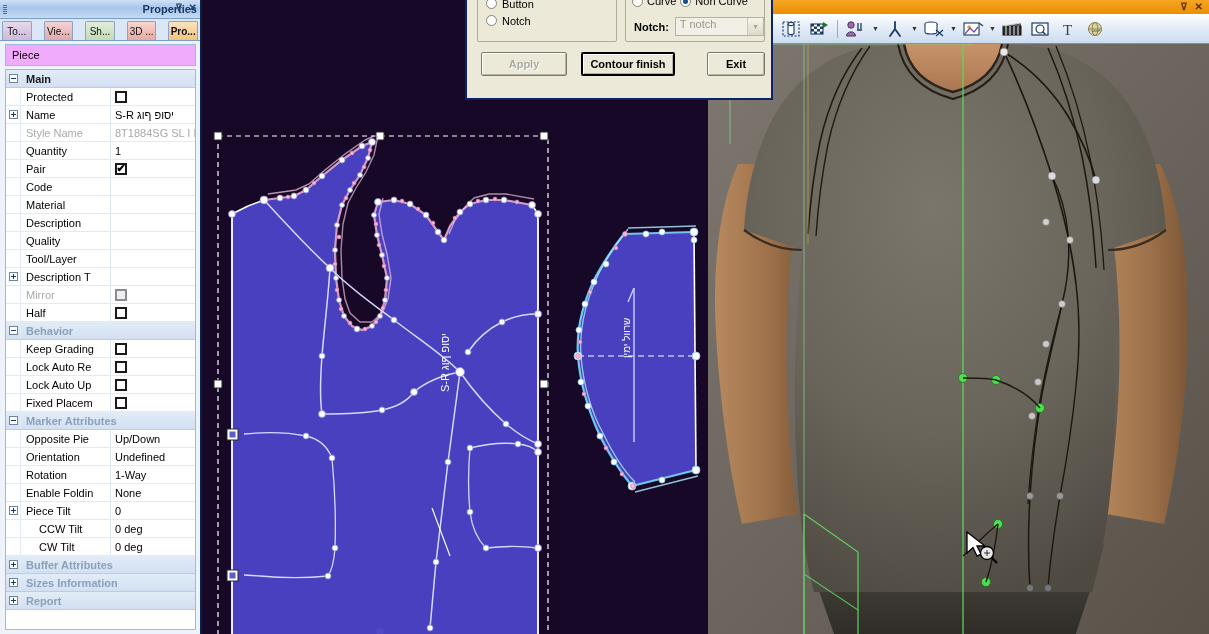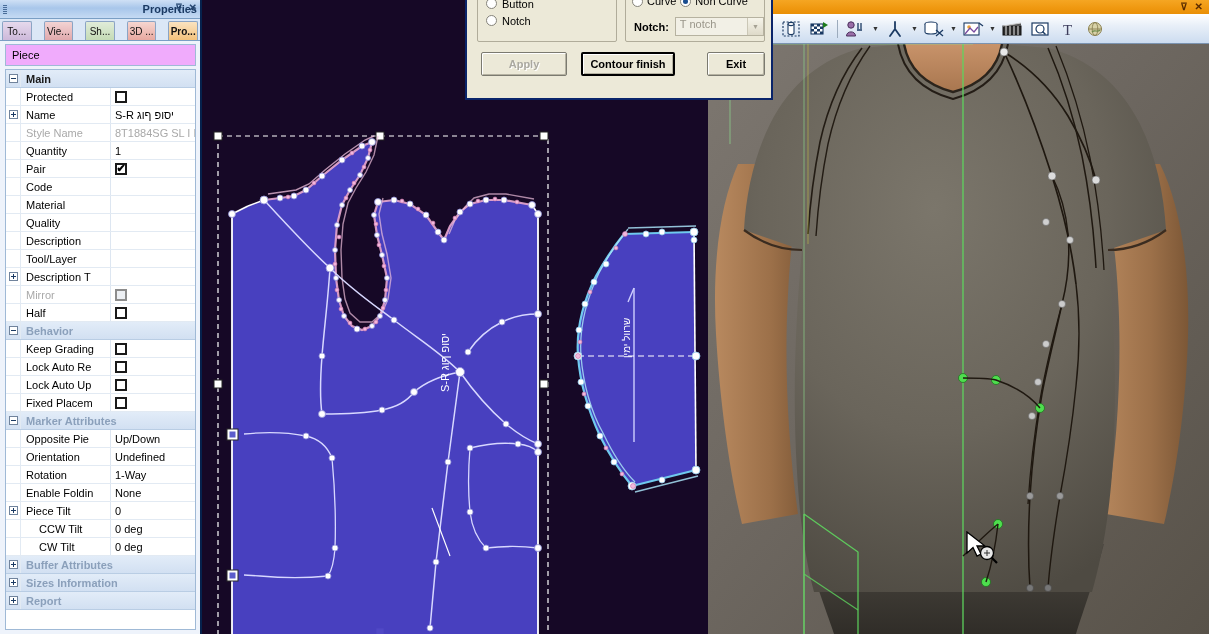--- a/index.html
+++ b/index.html
@@ -698,26 +698,26 @@
             <div class="glabel">Code</div>
             <div class="gvalue"></div>
           </div>
           <div class="grow">
             <div class="gexp"></div>
             <div class="glabel">Material</div>
             <div class="gvalue"></div>
           </div>
           <div class="grow">
             <div class="gexp"></div>
+            <div class="glabel">Description</div>
+            <div class="gvalue"></div>
+          </div>
+          <div class="grow">
+            <div class="gexp"></div>
             <div class="glabel">Quality</div>
-            <div class="gvalue"></div>
-          </div>
-          <div class="grow">
-            <div class="gexp"></div>
-            <div class="glabel">Description</div>
             <div class="gvalue"></div>
           </div>
           <div class="grow">
             <div class="gexp"></div>
             <div class="glabel">Tool/Layer</div>
             <div class="gvalue"></div>
           </div>
           <div class="grow">
             <div class="gexp">
               <div class="box plus"></div>

